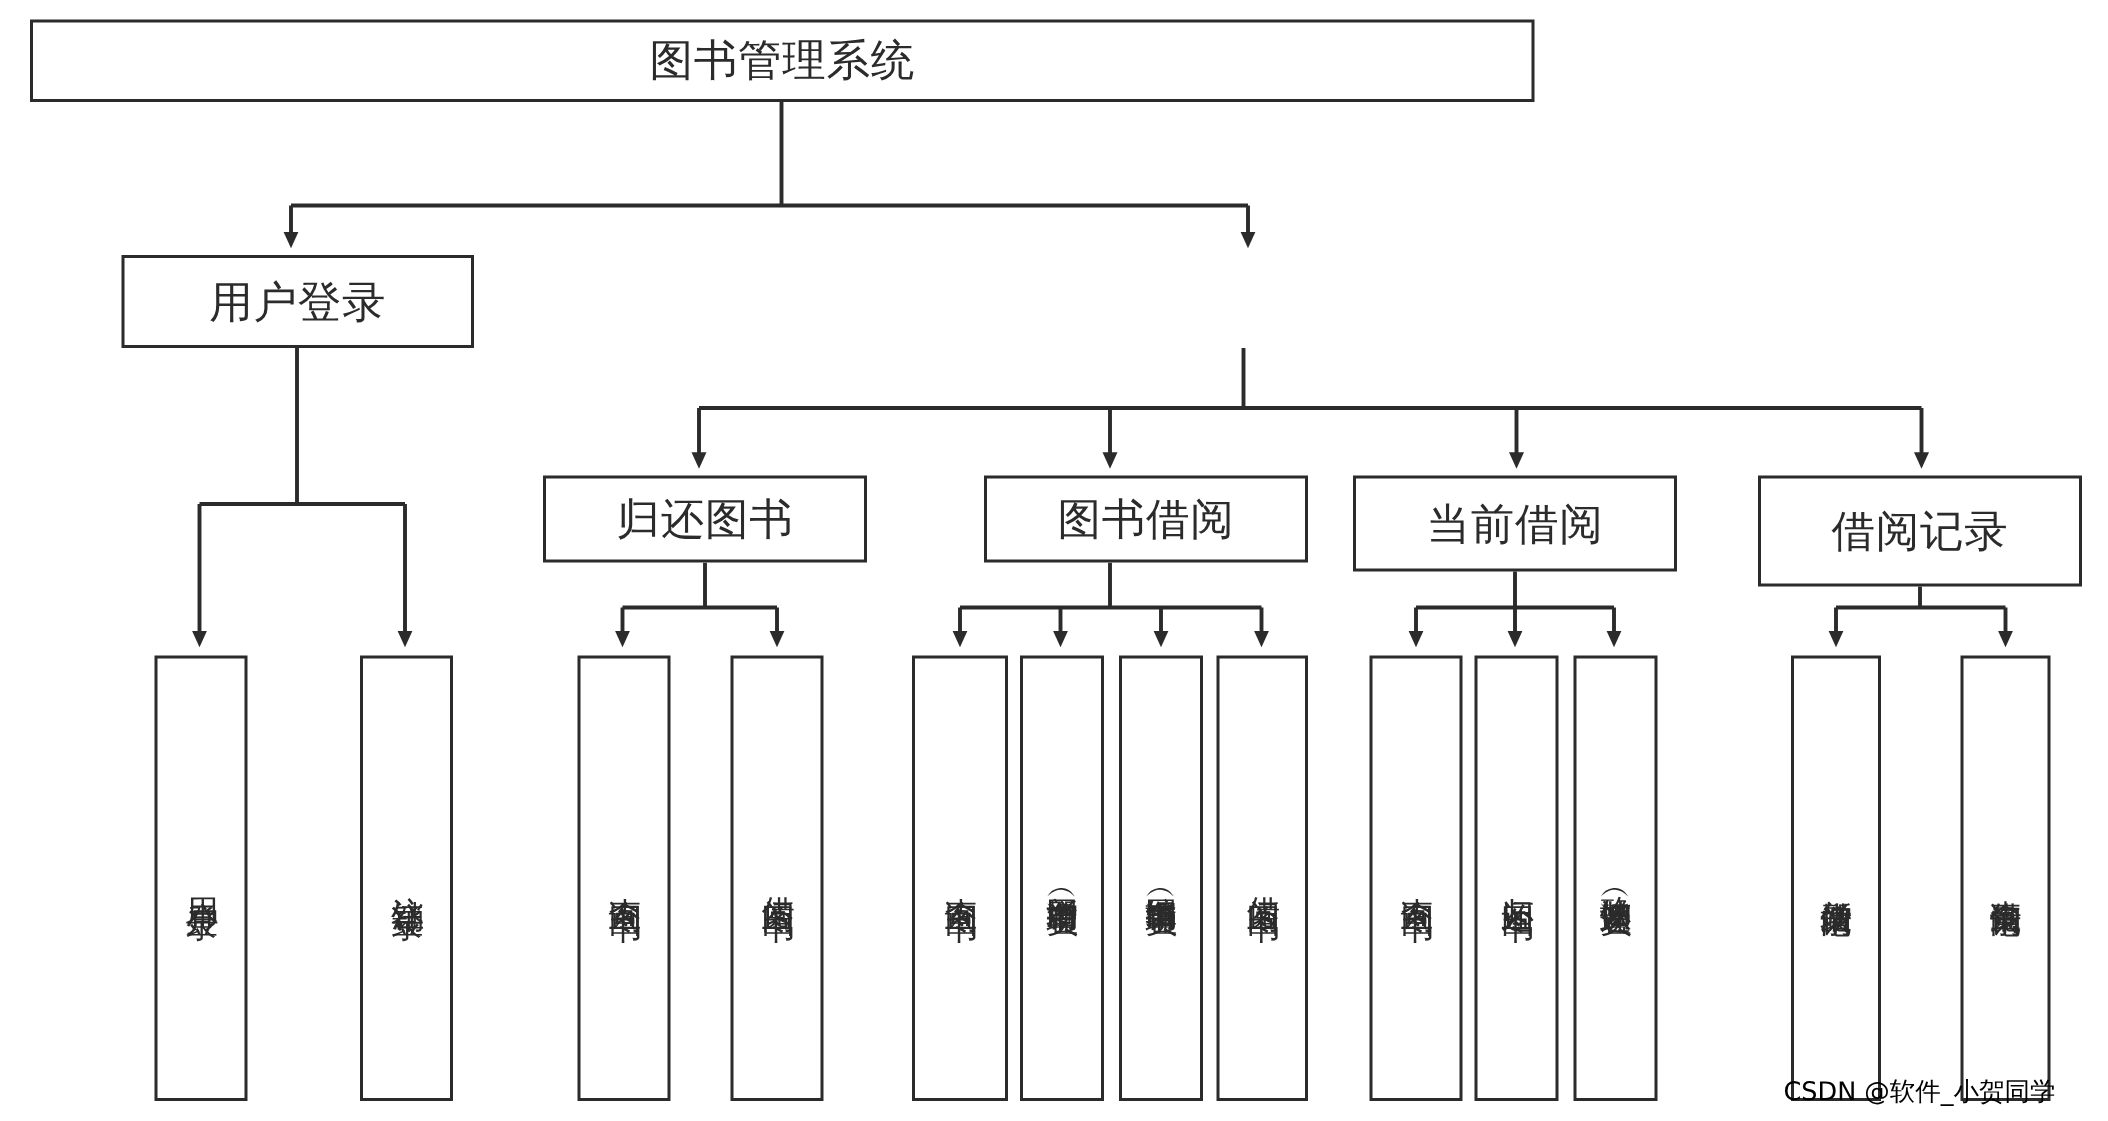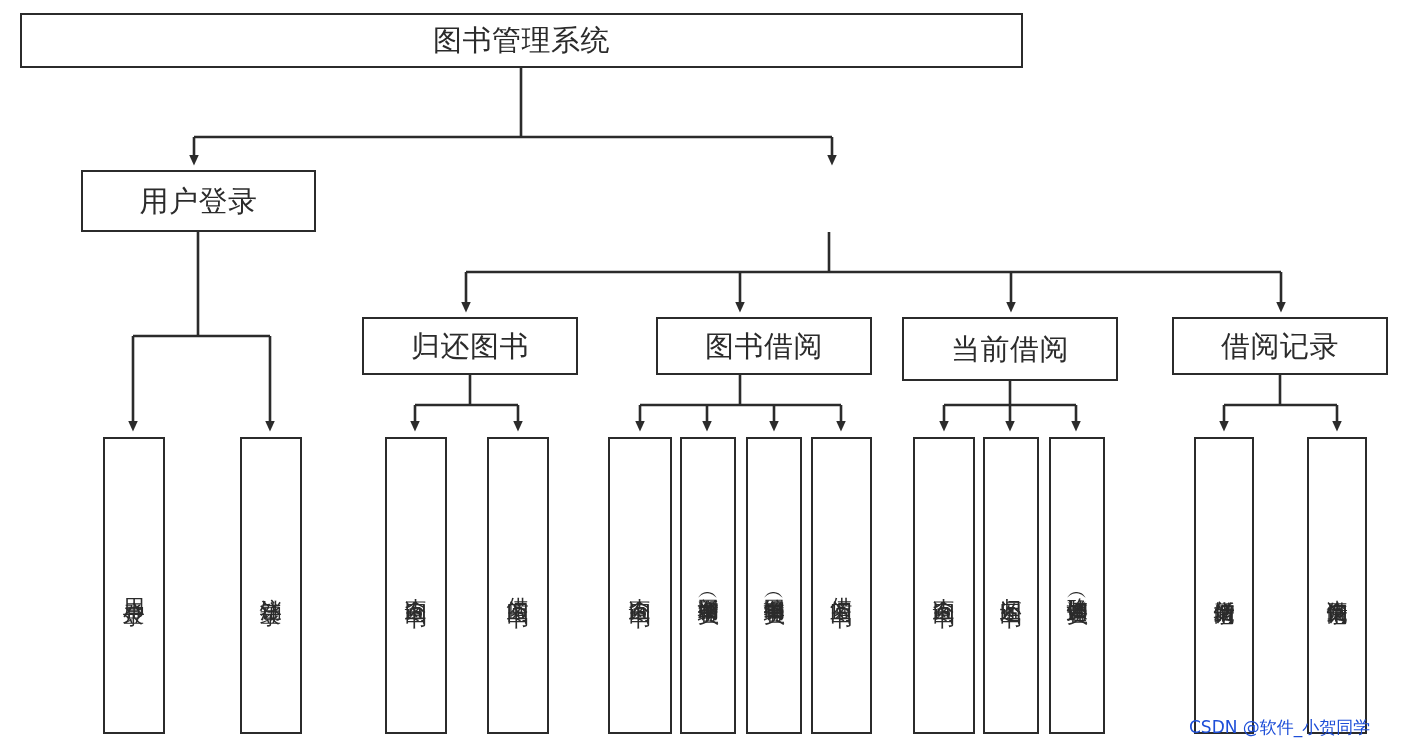--- a/index.html
+++ b/index.html
@@ -50,21 +50,21 @@
   }
   .node-v.tight {
     letter-spacing: 1px;
     font-size: 21px;
   }
   #watermark {
     position: absolute;
     left: 1189px;
     top: 716px;
     font-size: 17px;
-    color: #1d4ed8;
+    color: #000000;
     white-space: nowrap;
     font-family: "DejaVu Sans", "Liberation Sans", sans-serif;
   }
 </style>
 </head>
 <body>
 
 <div id="canvas">
 
   <svg id="connectors" viewBox="0 0 1405 747" xmlns="http://www.w3.org/2000/svg">
@@ -121,21 +121,21 @@
 
   <div class="node node-h" style="left:81px; top:170px; width:235px; height:62px;">用户登录</div>
 
 
   <div class="node node-h" style="left:362px; top:317px; width:216px; height:58px;">归还图书</div>
 
   <div class="node node-h" style="left:632px; top:317px; width:216px; height:58px;margin-left:24px;">图书借阅</div>
 
   <div class="node node-h" style="left:902px; top:317px; width:216px; height:64px;">当前借阅</div>
 
-  <div class="node node-h" style="left:1172px; top:317px; width:216px; height:58px;">借阅记录</div>
+  <div class="node node-h" style="left:1172px; top:317px; width:216px; height:74px;">借阅记录</div>
 
   <div class="node node-v" style="left:103px; top:437px; width:62px; height:297px;">用户登录</div>
 
   <div class="node node-v" style="left:240px; top:437px; width:62px; height:297px;">注销登录</div>
 
   <div class="node node-v" style="left:385px; top:437px; width:62px; height:297px;">查询图书</div>
 
   <div class="node node-v" style="left:487px; top:437px; width:62px; height:297px;">借阅图书</div>
 
   <div class="node node-v" style="left:608px; top:437px; width:64px; height:297px;">查询图书</div>

